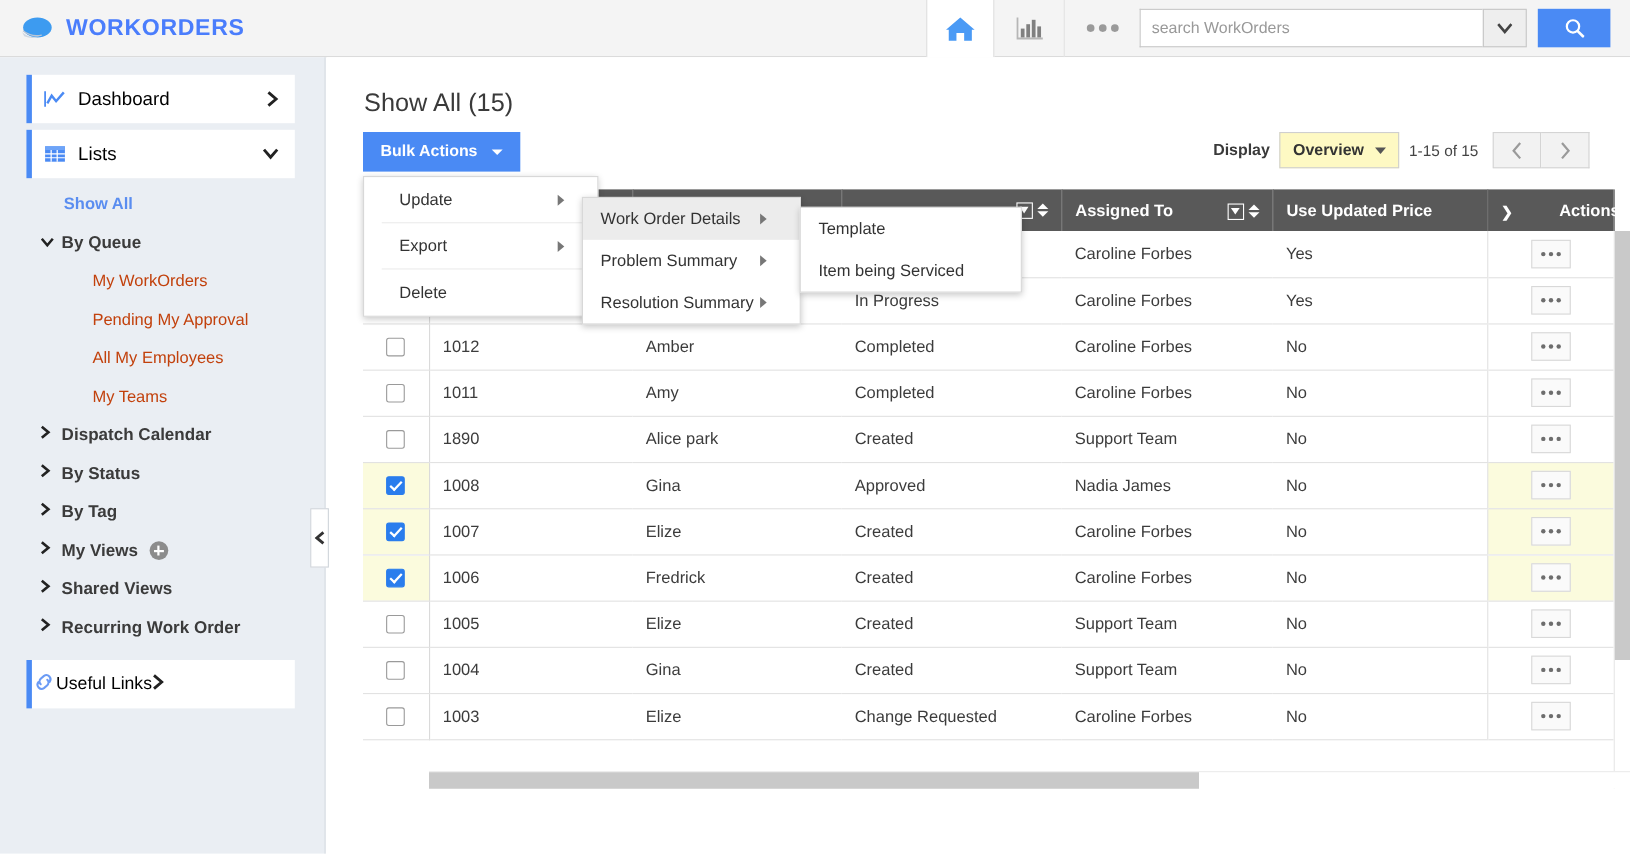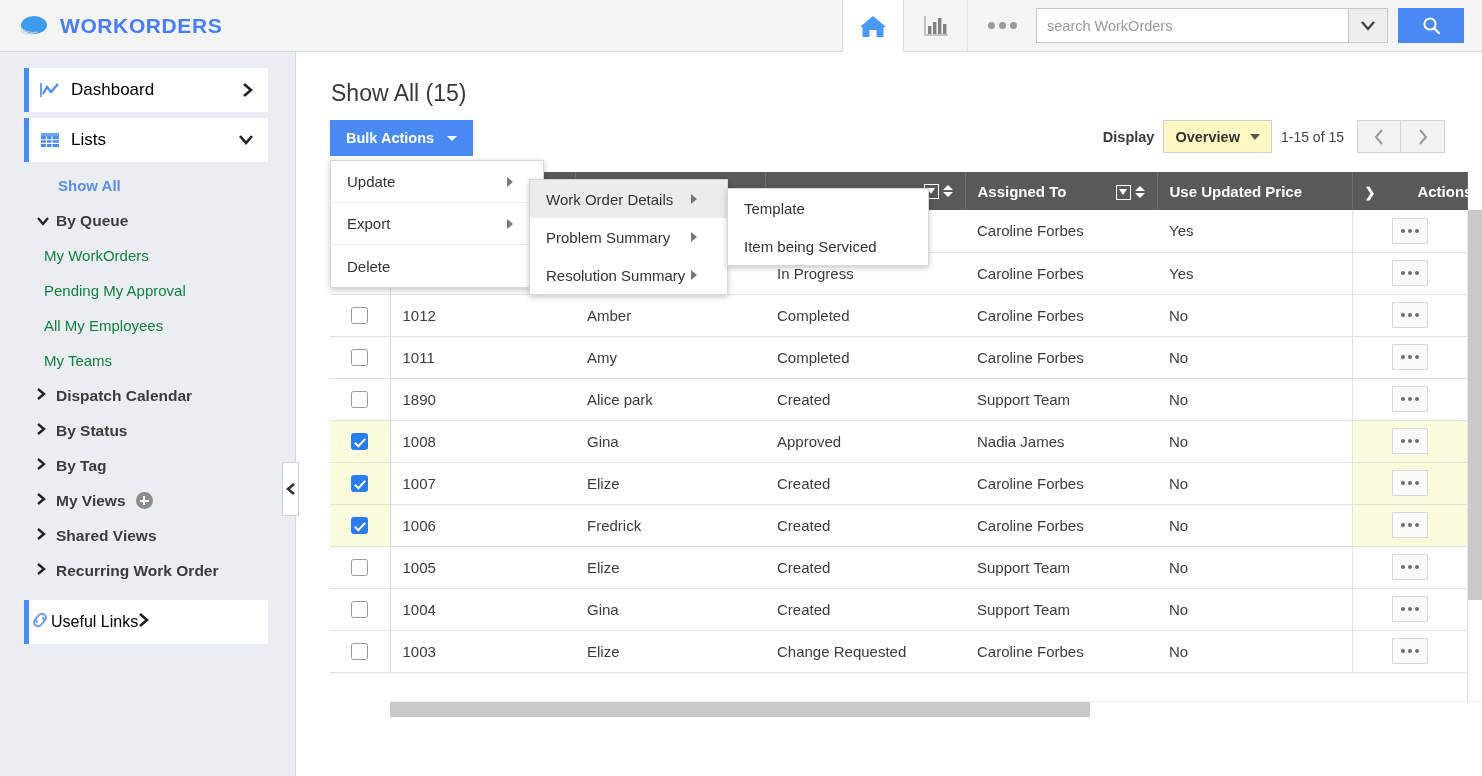--- a/index.html
+++ b/index.html
@@ -107,21 +107,21 @@
   .nav-main .nav-label { color: #000000; font-size: 17px; }
   .nav-main .nav-arrow { position: absolute; right: 14px; font-size: 0; }
 
   .subnav { margin-top: 6px; padding-left: 0; }
   .sub-item {
     height: 35px; display: flex; align-items: center;
     font-size: 15px; color: #3b3b3b; cursor: pointer;
   }
   .sub-item.bold { font-weight: bold; font-size: 15.5px; }
   .sub-item.active { color: #5a8df0; font-weight: bold; padding-left: 58px; }
-  .sub-item.plain { padding-left: 44px; color: #15803d; }
+  .sub-item.plain { padding-left: 84px; color: #c2410c; }
   .sub-item.group { padding-left: 36px; }
   .sub-item .gc { width: 20px; display: inline-block; }
   .add-circle {
     width: 17px; height: 17px; border-radius: 50%; background: #8c8c8c;
     margin-left: 10px; position: relative; flex: none; cursor: pointer;
   }
   .add-circle:before, .add-circle:after { content: ''; position: absolute; background: #fff; }
   .add-circle:before { left: 4px; top: 7.5px; width: 9px; height: 2.5px; }
   .add-circle:after { left: 7.25px; top: 4px; width: 2.5px; height: 9px; }
 
@@ -258,21 +258,21 @@
     padding: 0 16px; font-size: 15px; color: #333; cursor: pointer;
     border-bottom: 1px solid #ececec; white-space: nowrap;
   }
   .menu .mi:last-child { border-bottom: none; }
   .menu .mi.active { background: #ececec; }
   .menu .mi .sub-arrow {
     margin-left: auto; width: 0; height: 0;
     border-top: 5px solid transparent; border-bottom: 5px solid transparent;
     border-left: 6px solid #777; padding-left: 14px;
   }
-  #menu-bulk { left: 330px; top: 160px; width: 214px; }
+  #menu-bulk { left: 330px; top: 160px; width: 214px; padding-left: 16px; }
   #menu-update { left: 529px; top: 179px; width: 199px; }
   #menu-update .mi { border-bottom: none; height: 38px; }
   #menu-wod { left: 727px; top: 188px; width: 202px; }
   #menu-wod .mi { border-bottom: none; height: 38px; }
 </style>
 </head>
 <body>
 
 <div class="topbar">
   <div class="brand">

